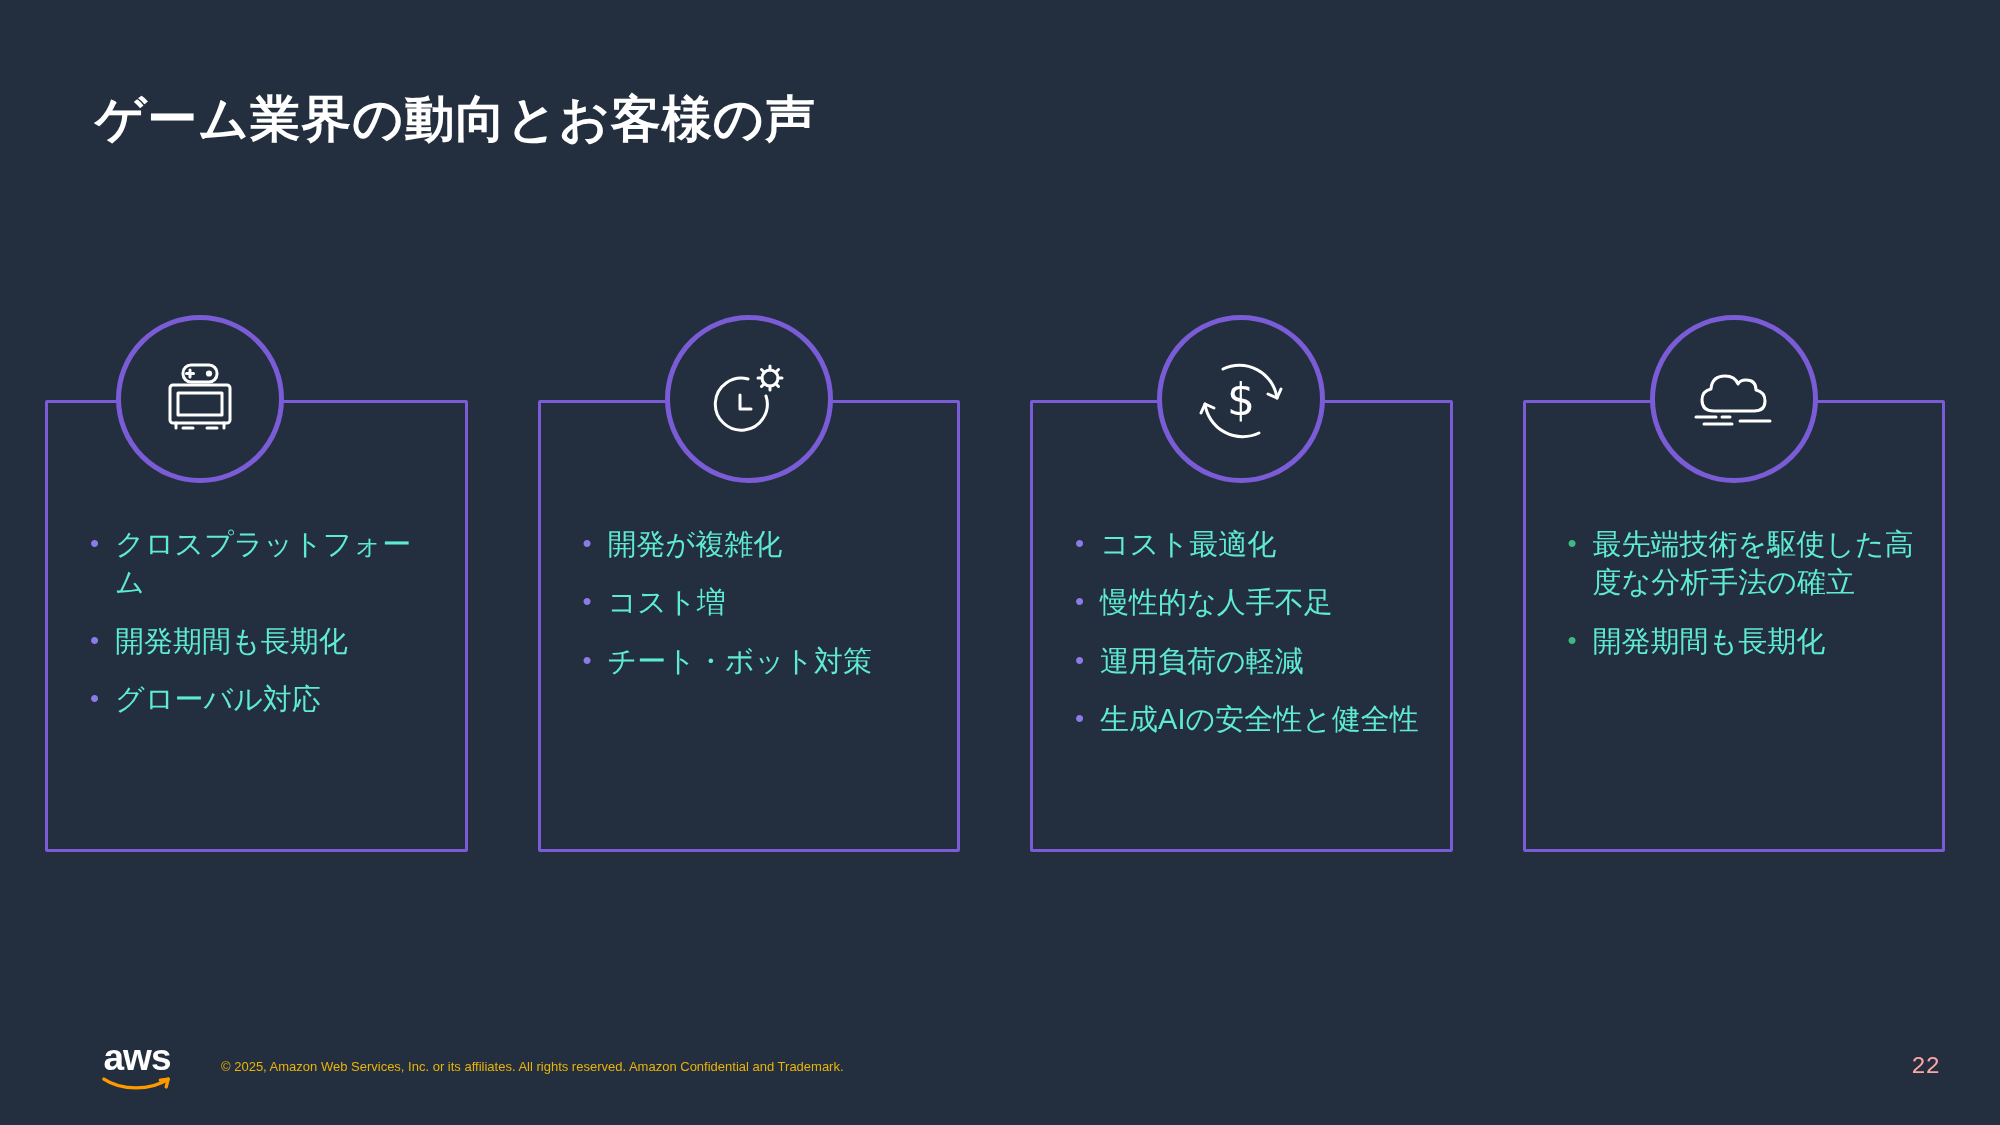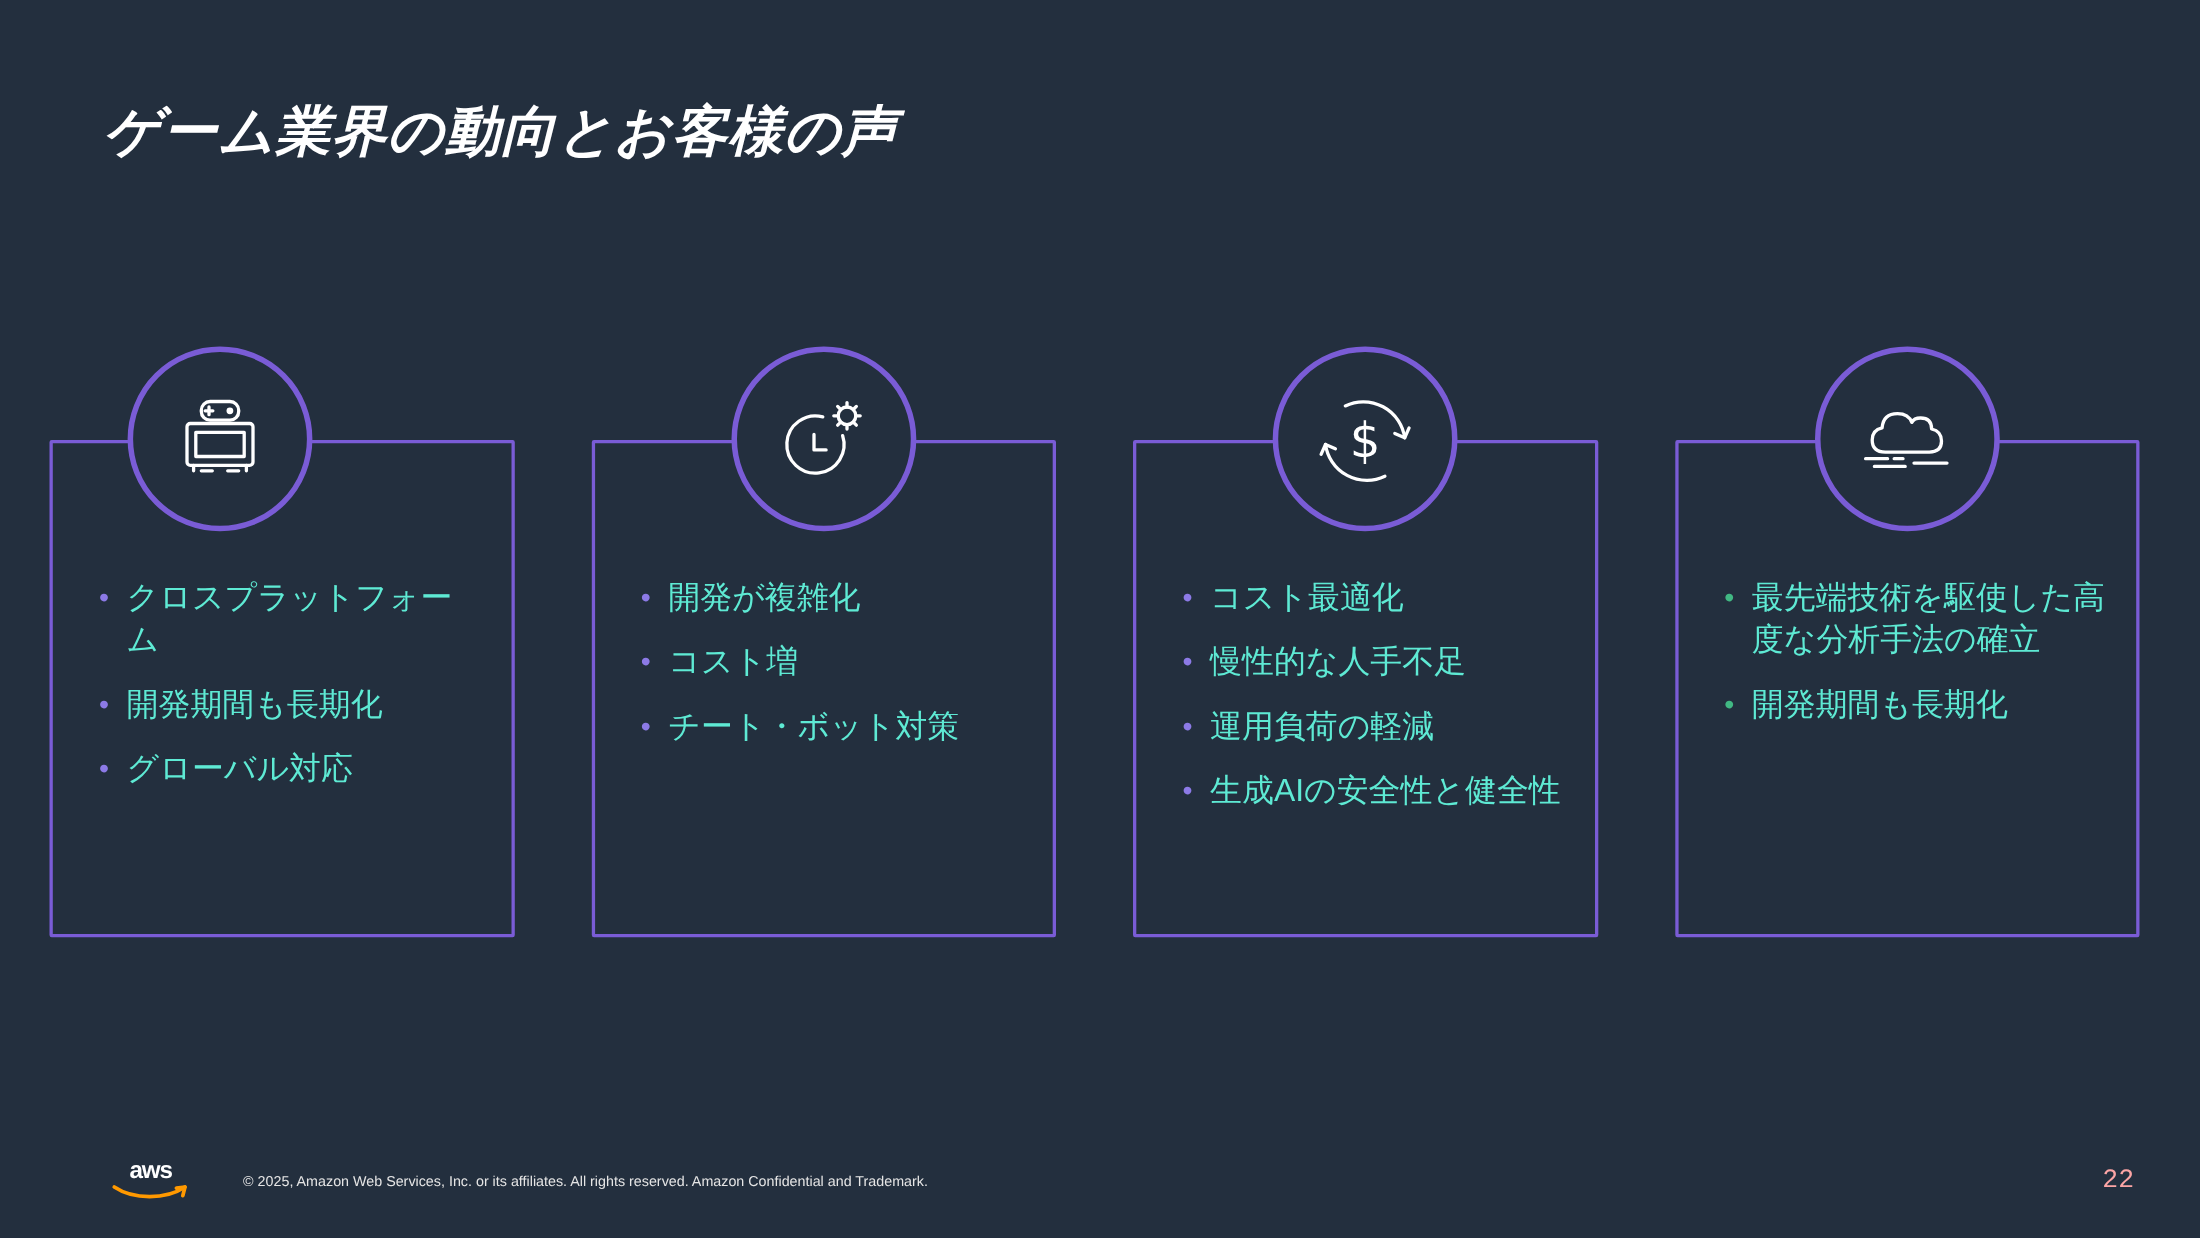--- a/index.html
+++ b/index.html
@@ -20,21 +20,20 @@
     position: relative;
     overflow: hidden;
   }
 
   .slide-title {
     position: absolute;
     top: 52px; left: 95px;
     font-size: 50px;
     font-weight: 800;
     letter-spacing: 1px;
-    font-style: italic;
   }
 
   .cards-row {
     position: absolute;
     top: 400px; left: 45px; right: 55px;
     display: flex;
     gap: 70px;
   }
 
   .card {
@@ -95,36 +94,36 @@
   .card-4 .bullet-list li::before { color: var(--bullet-green); }
 
   .footer {
     position: absolute;
     left: 95px; right: 60px; bottom: 32px;
     display: flex;
     align-items: center;
   }
   .aws-logo { display: flex; flex-direction: column; align-items: center; width: 84px; }
   .aws-text {
-    font-size: 22px;
+    font-size: 37px;
     font-weight: bold;
     letter-spacing: -1px;
     line-height: 0.9;
   }
   .aws-smile { width: 74px; height: 18px; margin-top: 1px; }
   .aws-smile path {
     stroke: var(--aws-orange);
     stroke-width: 3.5;
     fill: none;
     stroke-linecap: round;
   }
   .copyright-text {
     margin-left: 42px;
     font-size: 13px;
-    color: #e5e5e5;
+    color: #eab308;
   }
   .page-number {
     margin-left: auto;
     font-size: 24px;
     color: #fca5a5;
     font-family: Liberation Mono, monospace;
   }
 </style>
 </head>
 <body>

